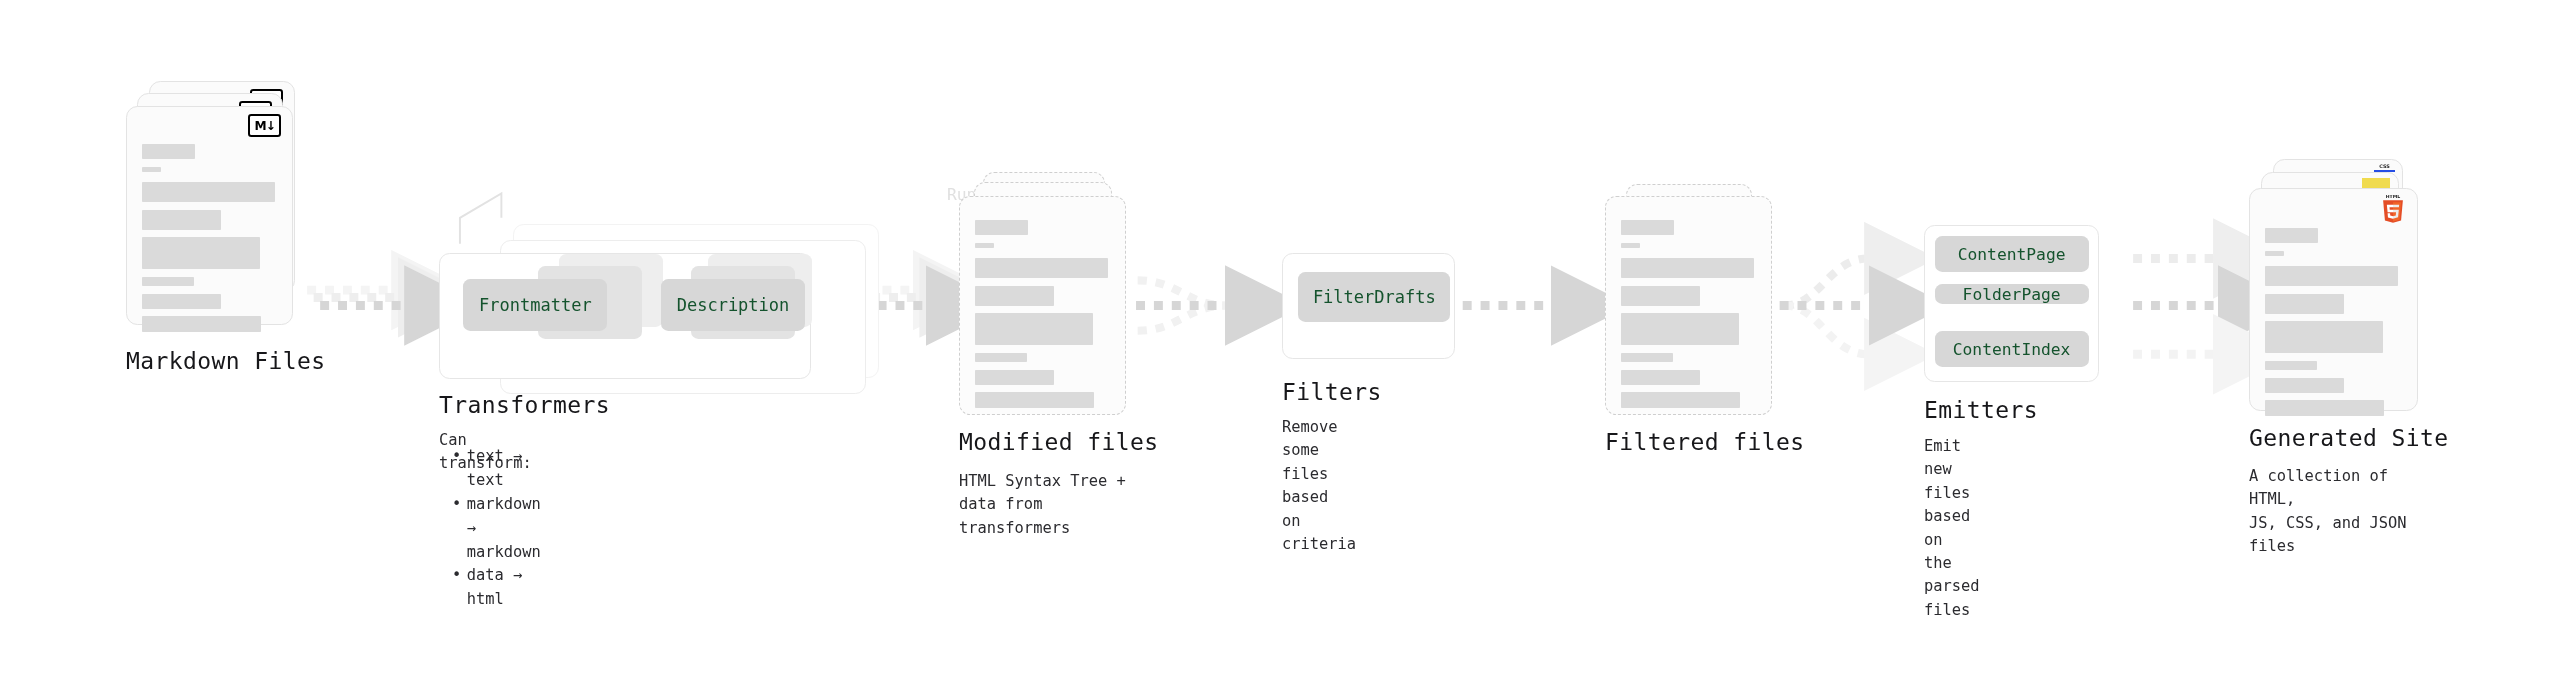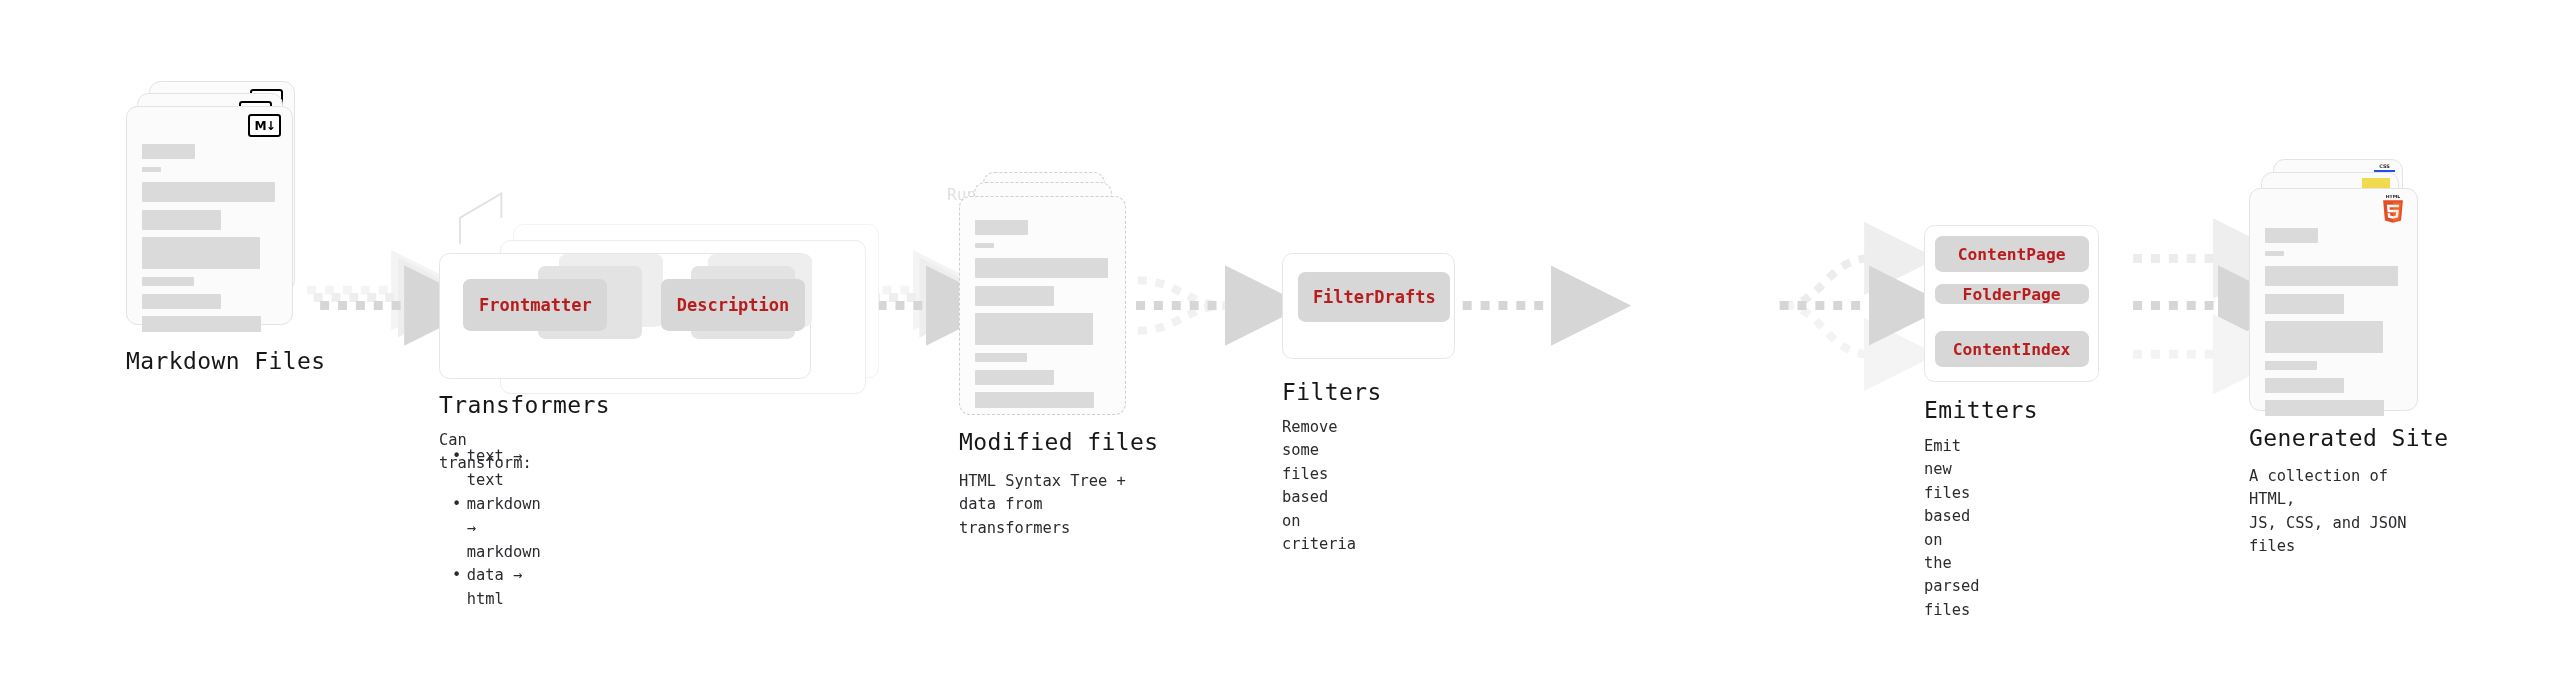--- a/index.html
+++ b/index.html
@@ -131,23 +131,22 @@
   }
   .pill {
     position: absolute;
     box-sizing: border-box;
     background: #d7d7d7;
     border-radius: 7.3px;
     display: flex;
     align-items: center;
     justify-content: center;
     font-size: 17px;
-    color: #b91c1c;
+    color: #14532d;
     white-space: nowrap;
-    font-weight: bold;
   }
 
   .tf-label {
     position: absolute;
     font-size: 16.3px;
     color: #e0e0e0;
     white-space: nowrap;
   }
 
   
@@ -326,20 +325,38 @@
   </div>
 
   <div class="node" style="left:1282px;">
     <div class="gbox" style="left:0;top:253px;width:173px;height:106px;"></div>
     <div class="pill" style="left:16.3px;top:272px;width:152px;height:50px;">FilterDrafts</div>
     <div class="node-title" style="position:absolute;left:0;top:379px;">Filters</div>
     <div class="node-desc" style="position:absolute;left:0;top:416px;">Remove some files based
 on criteria</div>
   </div>
 
+  <div class="node" style="left:1605px;">
+    <div class="card-stack" style="width:179px;height:341px;">
+      <div class="fcard dashed" style="left:21px;top:184px;width:126px;height:203px;"></div>
+      <div class="fcard dashed" style="left:0px;top:196px;width:167px;height:219px;">
+        <div class="fcard-body" style="top:23px;">
+          <div class="bar" style="width:53px;height:15.4px;"></div>
+          <div class="bar" style="width:18.7px;height:5.7px;margin-bottom:9.8px;"></div>
+          <div class="bar" style="width:133px;height:20.3px;"></div>
+          <div class="bar" style="width:79px;height:20.3px;"></div>
+          <div class="bar" style="width:118px;height:32px;"></div>
+          <div class="bar" style="width:52px;height:9.8px;"></div>
+          <div class="bar" style="width:79px;height:15.4px;"></div>
+          <div class="bar" style="width:119px;height:15.4px;"></div>
+        </div>
+      </div>
+    </div>
+    <div class="node-title" style="position:absolute;left:0;top:429px;">Filtered files</div>
+  </div>
 
   <div class="node" style="left:1924px;">
     <div class="gbox" style="left:0;top:225px;width:175px;height:157px;"></div>
     <div class="pill" style="left:10.6px;top:236px;width:154px;height:36px;font-size:16.3px;">ContentPage</div>
     <div class="pill" style="left:10.6px;top:284px;width:154px;height:20px;font-size:16.3px;">FolderPage</div>
     <div class="pill" style="left:10.6px;top:331px;width:154px;height:36px;font-size:16.3px;">ContentIndex</div>
     <div class="node-title" style="position:absolute;left:0;top:397px;">Emitters</div>
     <div class="node-desc" style="position:absolute;left:0;top:435px;">Emit new files based on
 the parsed files</div>
   </div>

